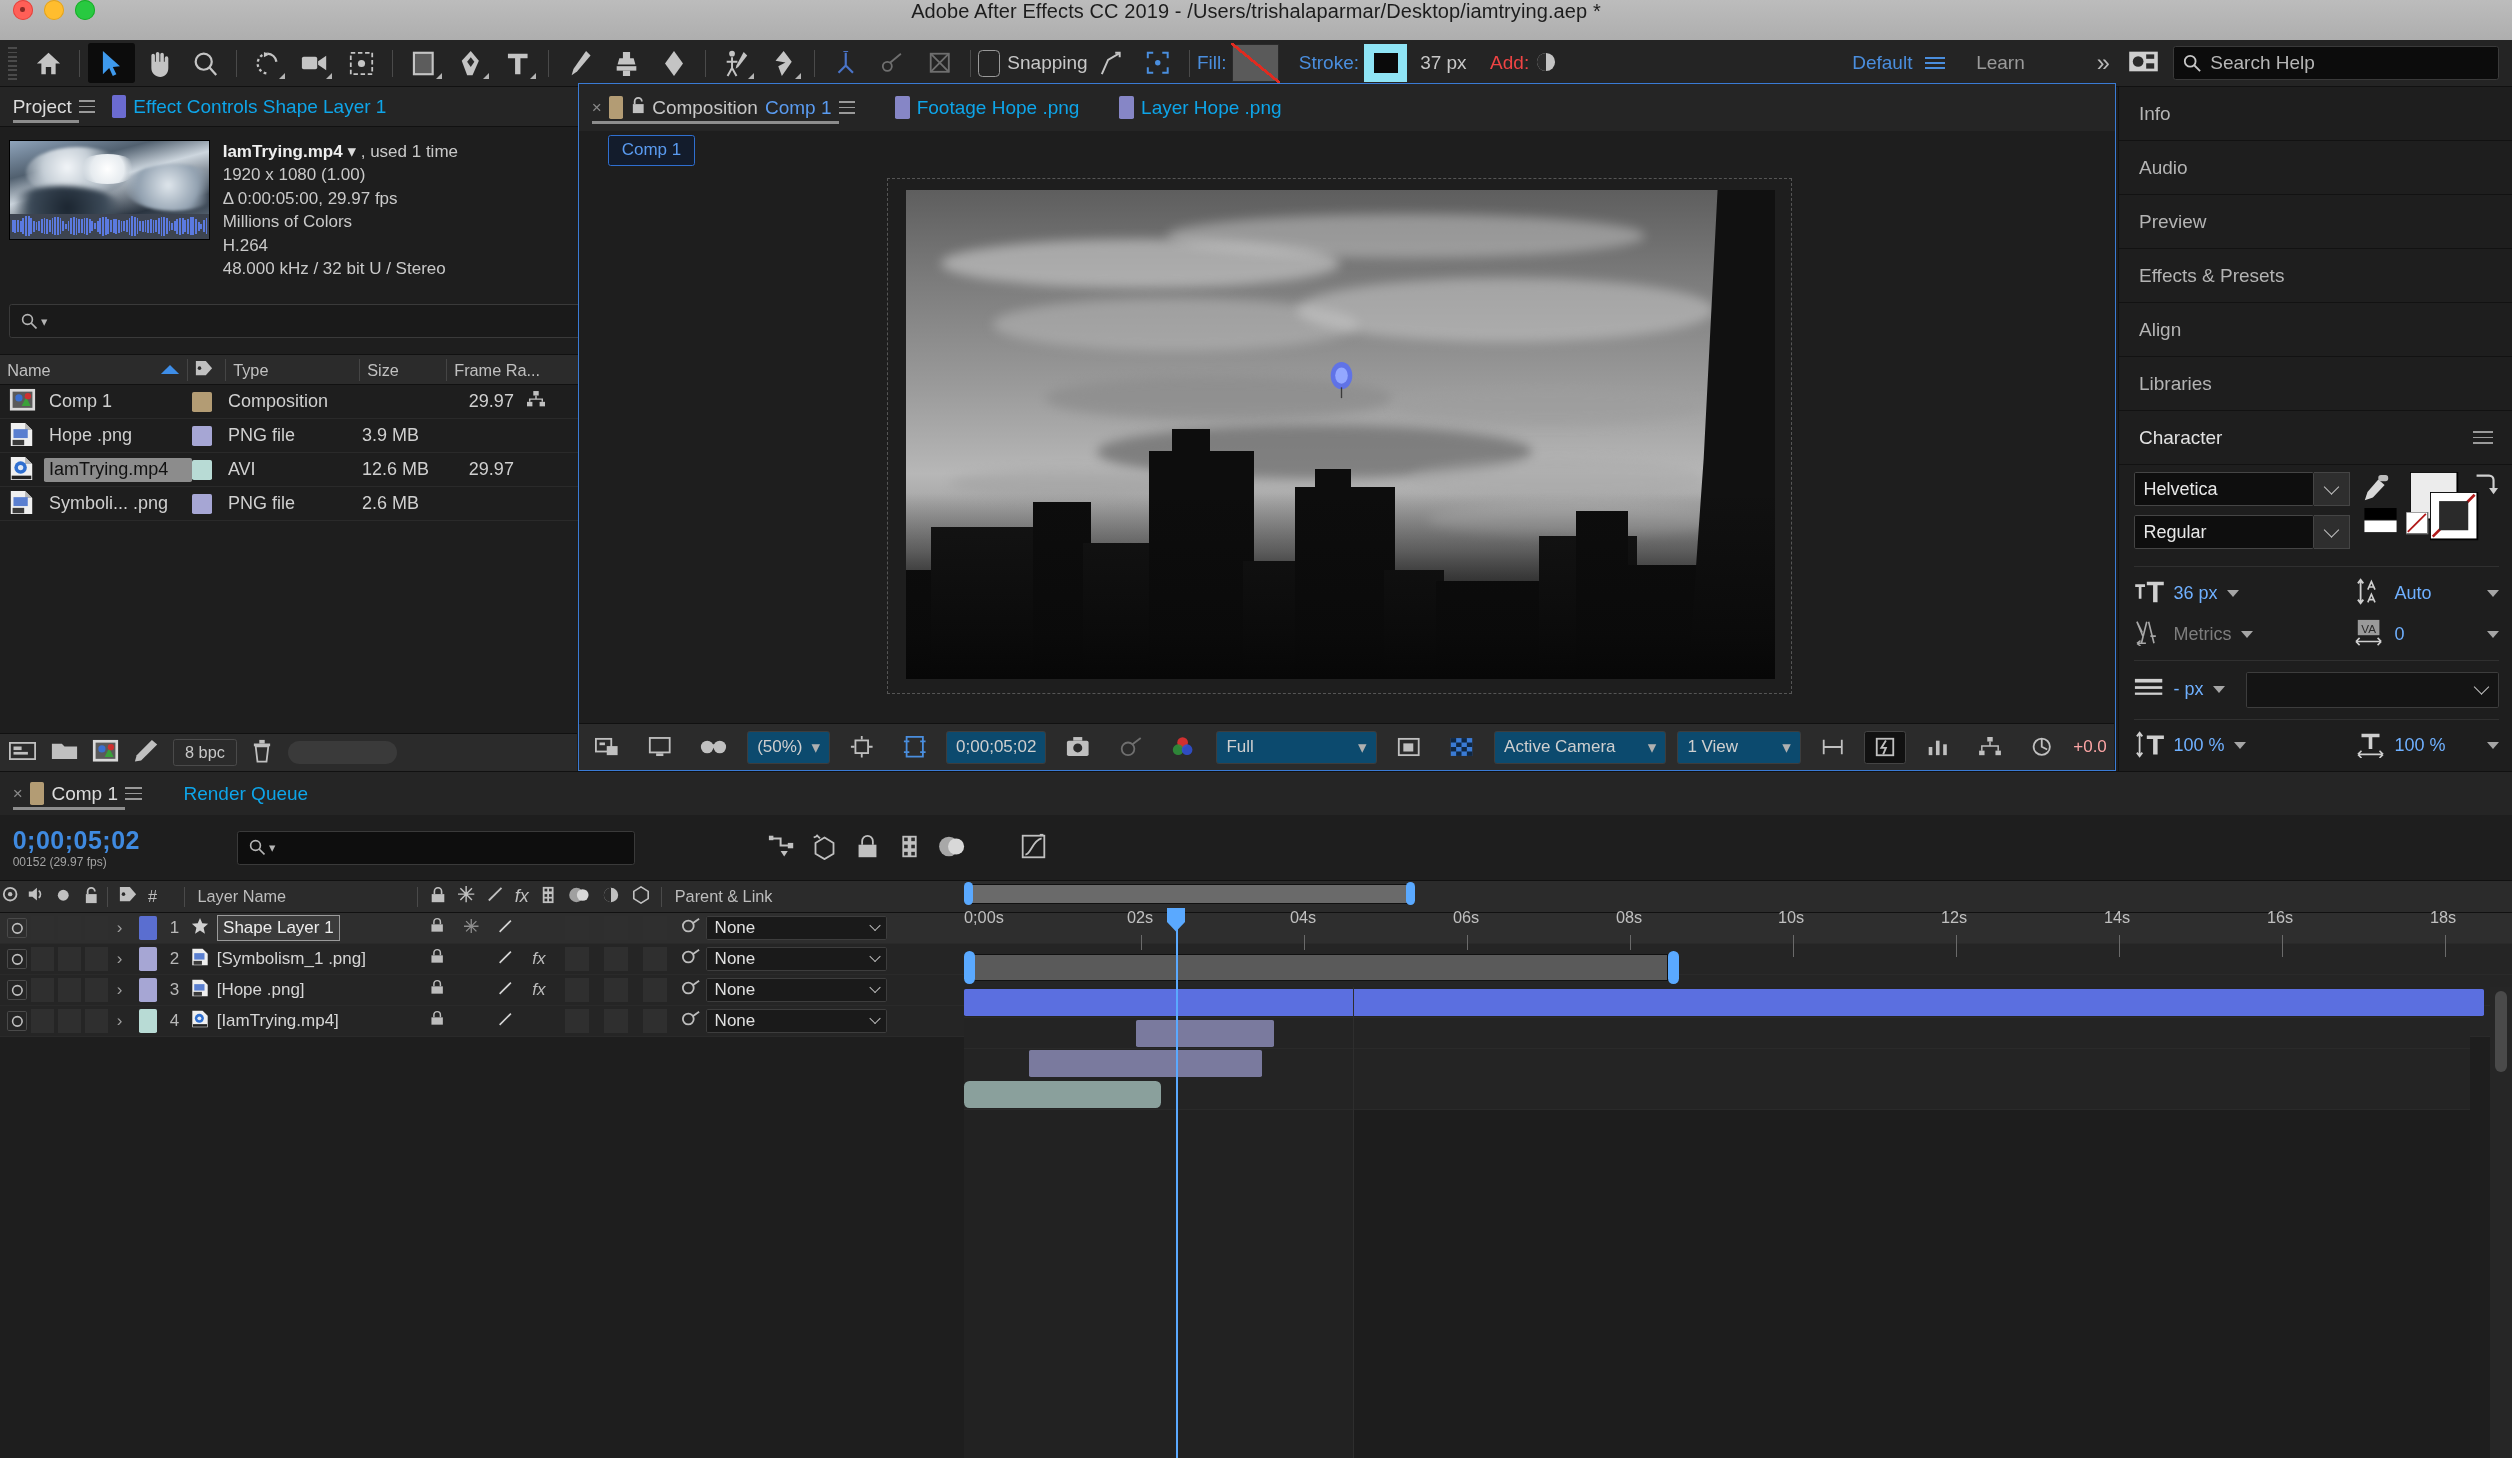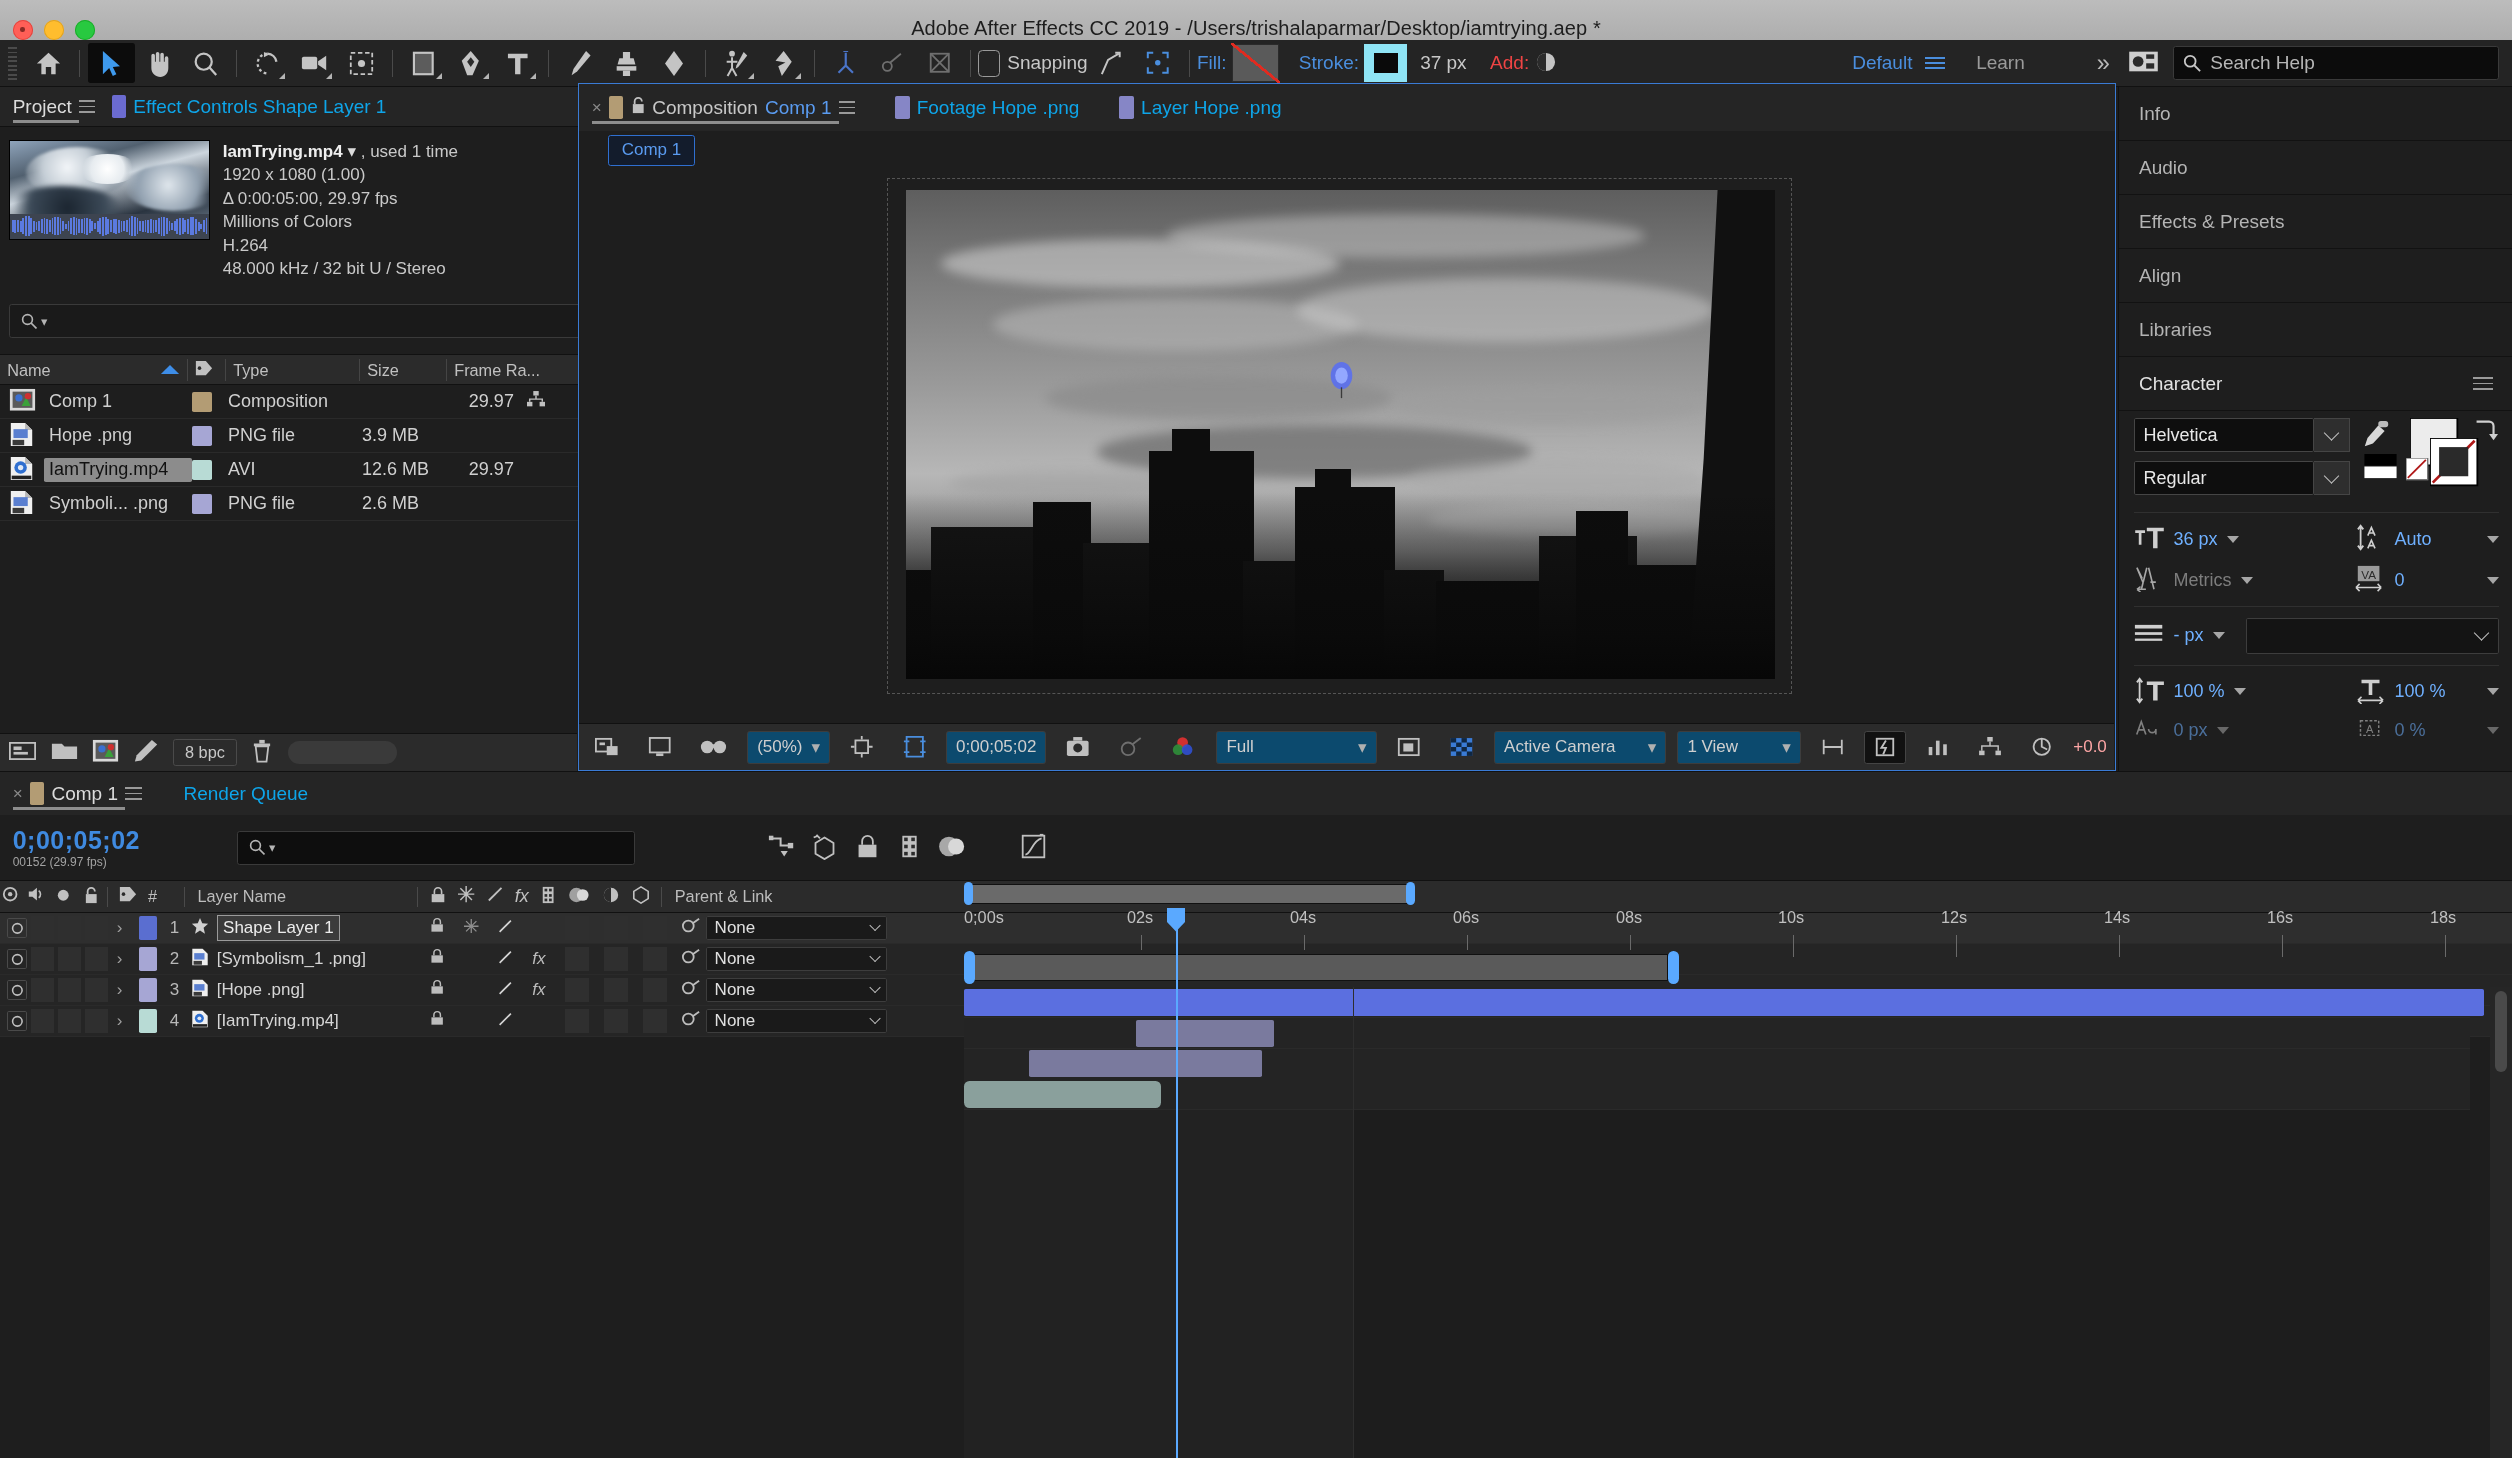--- a/index.html
+++ b/index.html
@@ -2,21 +2,21 @@
 <html style="font-size:14.5px"><head>
 <meta charset="utf-8">
 <style>
   * { box-sizing: border-box; margin:0; padding:0; }
   html,body { width:2512px; height:1459px; overflow:hidden; background:#1e1e1e;
     font-family:"Liberation Sans", sans-serif; color:#c8c8c8; }
   body { position:relative; }
 
   
   #titlebar { position:absolute; left:0; top:0; width:2512px; height:40px;
-    background:linear-gradient(#bcbcbc,#aeaeae); display:flex; align-items:flex-end; }
+    background:linear-gradient(#bcbcbc,#aeaeae); display:flex; align-items:flex-start; }
   #traffic { display:flex; gap:11px; padding-left:12.7px; }
   .tl { width:20px; height:20px; border-radius:50%; }
   .tl.r { background:#ff5f57; box-shadow:inset 0 0 0 0.9px #e0443e; }
   .tl.y { background:#ffbd2e; box-shadow:inset 0 0 0 0.9px #dea123; }
   .tl.g { background:#28c940; box-shadow:inset 0 0 0 0.9px #1aab29; }
   .tl .dot { width:4.5px;height:4.5px;border-radius:50%;background:#8a2b25;margin:7.2px auto; }
   #wintitle { position:absolute; left:0; right:0; text-align:center; font-size:20px;
     color:#1d1d1d; letter-spacing:0.1px; }
 
   
@@ -822,20 +822,23 @@
 </div>
 
 <div class="panel" id="rdock">
   <div class="rrow">
       <span>Info</span>
     </div>
   <div class="rrow">
       <span>Audio</span>
     </div>
   <div class="rrow">
+      <span>Preview</span>
+    </div>
+  <div class="rrow">
       <span>Effects &amp; Presets</span>
     </div>
   <div class="rrow">
       <span>Align</span>
     </div>
   <div class="rrow">
       <span>Libraries</span>
     </div>
   <div class="rrow bold">
     <span>Character</span>

